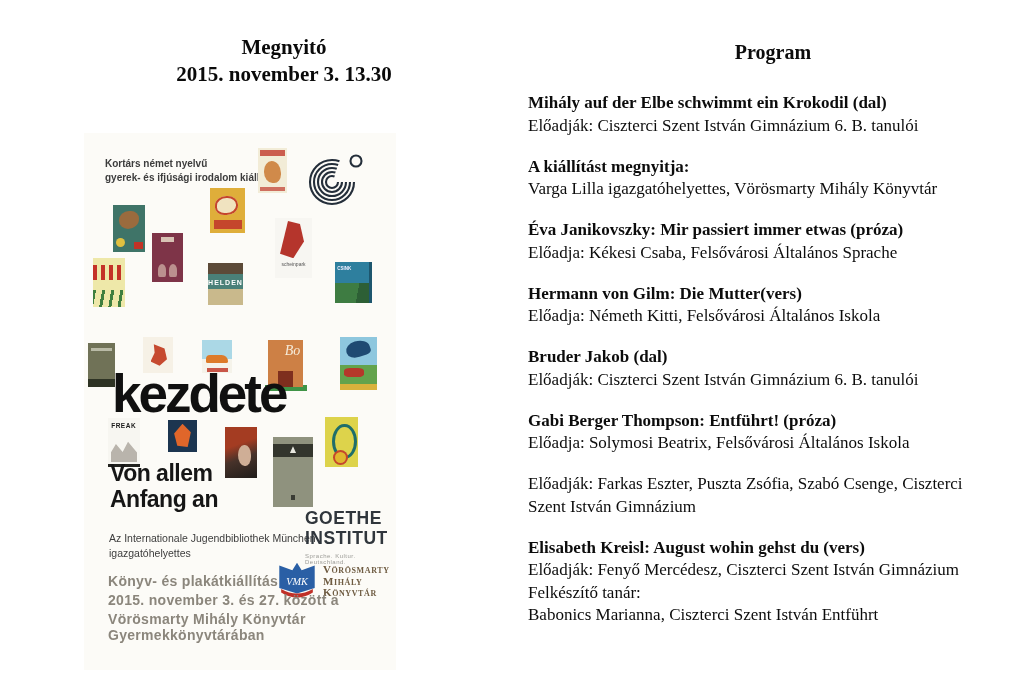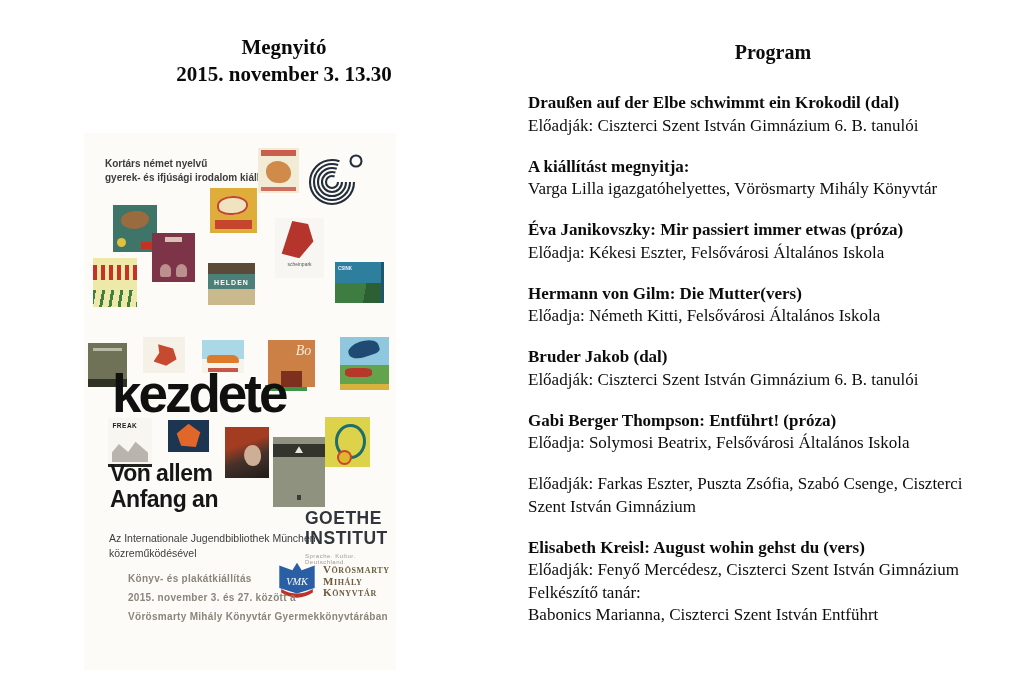--- a/index.html
+++ b/index.html
@@ -37,25 +37,25 @@
   .goethe-text{
     left:221px;top:376px;font-size:17.5px;font-weight:800;line-height:19.5px;
     letter-spacing:0.5px;color:#30363c;
   }
   .goethe-tagline{left:221px;top:420px;font-size:6px;color:#9b9b96;letter-spacing:0.5px;}
   .vmk-name{
     left:239px;top:431px;font-family:"Liberation Serif",serif;font-variant:small-caps;
     font-weight:600;font-size:11px;line-height:11.5px;color:#6e5b41;letter-spacing:0.6px;
   }
   .poster-footer{
-    left:24px;font-size:10px;font-weight:bold;color:#8b867c;letter-spacing:0.3px;margin-left:20px;
+    left:24px;font-size:14px;font-weight:bold;color:#8b867c;letter-spacing:0.3px;
   }
   .pf1{top:440px;} .pf2{top:459px;} .pf3{top:478px;}
   
-  .cover{position:absolute;z-index:2;overflow:hidden;padding-left:12px;}
+  .cover{position:absolute;z-index:2;overflow:hidden;}
   .c-monkey-cello{left:174px;top:15px;width:29px;height:45px;background:#f2ecd7;}
   .c-monkey-cello i{position:absolute;left:20%;top:28%;width:60%;height:50%;background:#d08a4a;border-radius:45% 55% 40% 50%;}
   .c-monkey-cello u{position:absolute;left:8%;top:4%;width:84%;height:14%;background:#c03a2c;opacity:.8;}
   .c-monkey-cello s{position:absolute;left:8%;bottom:4%;width:84%;height:10%;background:#c03a2c;opacity:.7;}
   .c-teal-monkey{left:29px;top:72px;width:32px;height:47px;background:#3f7468;}
   .c-teal-monkey i{position:absolute;left:18%;top:12%;width:64%;height:40%;background:#9a6b3e;border-radius:50% 40% 55% 45%;}
   .c-teal-monkey u{position:absolute;right:6%;bottom:6%;width:30%;height:16%;background:#c23326;}
   .c-teal-monkey s{position:absolute;left:10%;bottom:10%;width:9px;height:9px;border-radius:50%;background:#e0c040;}
   .c-yellow-cat{left:126px;top:55px;width:35px;height:45px;background:#dfae3a;}
   .c-yellow-cat i{position:absolute;left:15%;top:18%;width:66%;height:42%;background:#f0e3c0;border-radius:50% 45% 50% 40%;box-shadow:0 0 0 2px #c5462c inset;}
@@ -234,21 +234,21 @@
 
   <div class="abs big-title title2">kezdete</div>
 
   <div class="abs subtitle">
     <div>Von allem</div>
     <div>Anfang an</div>
   </div>
 
   <div class="abs cooperation">
     <div>Az Internationale Jugendbibliothek München</div>
-    <div>közreműködésével</div>
+    <div>igazgatóhelyettes</div>
   </div>
 
   <div class="abs goethe-text">
     <div>GOETHE</div>
     <div>INSTITUT</div>
   </div>
   <div class="abs goethe-tagline">Sprache. Kultur. Deutschland.</div>
 
   <svg class="abs vmk-logo" viewBox="0 0 44 44">
     <polygon points="3,6 17,11 22,3 27,11 41,6 41,30 22,36 3,30" fill="#2a5fa5"></polygon>
@@ -263,32 +263,32 @@
 
   <div class="abs poster-footer pf1">Könyv- és plakátkiállítás</div>
   <div class="abs poster-footer pf2">2015. november 3. és 27. között a</div>
   <div class="abs poster-footer pf3">Vörösmarty Mihály Könyvtár Gyermekkönyvtárában</div>
 </div>
 
 <div class="program">
   <div class="program-heading">Program</div>
 
   <div class="program-item">
-    <div class="item-title">Draußen auf der Elbe schwimmt ein Krokodil (dal)</div>
+    <div class="item-title">Mihály auf der Elbe schwimmt ein Krokodil (dal)</div>
     <div>Előadják: Ciszterci Szent István Gimnázium 6. B. tanulói</div>
   </div>
 
   <div class="program-item">
     <div class="item-title">A kiállítást megnyitja:</div>
     <div>Varga Lilla igazgatóhelyettes, Vörösmarty Mihály Könyvtár</div>
   </div>
 
   <div class="program-item">
     <div class="item-title">Éva Janikovszky: Mir passiert immer etwas (próza)</div>
-    <div>Előadja: Kékesi Eszter, Felsővárosi Általános Iskola</div>
+    <div>Előadja: Kékesi Csaba, Felsővárosi Általános Sprache</div>
   </div>
 
   <div class="program-item">
     <div class="item-title">Hermann von Gilm: Die Mutter(vers)</div>
     <div>Előadja: Németh Kitti, Felsővárosi Általános Iskola</div>
   </div>
 
   <div class="program-item">
     <div class="item-title">Bruder Jakob (dal)</div>
     <div>Előadják: Ciszterci Szent István Gimnázium 6. B. tanulói</div>

